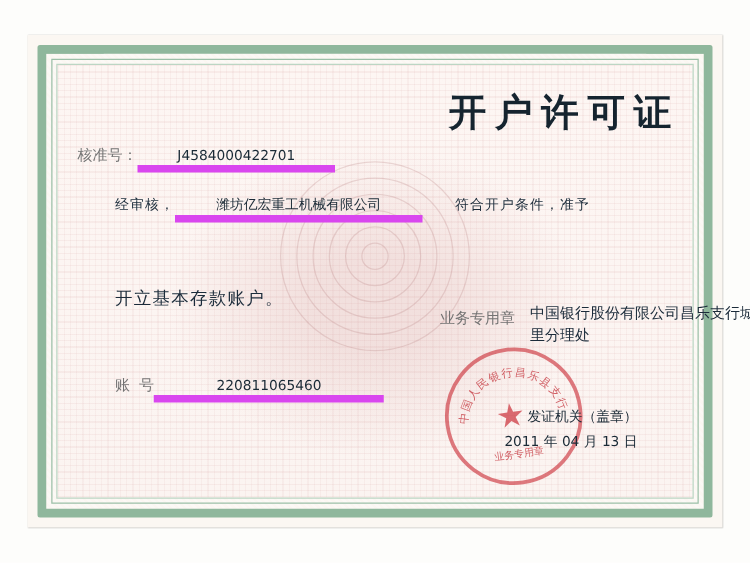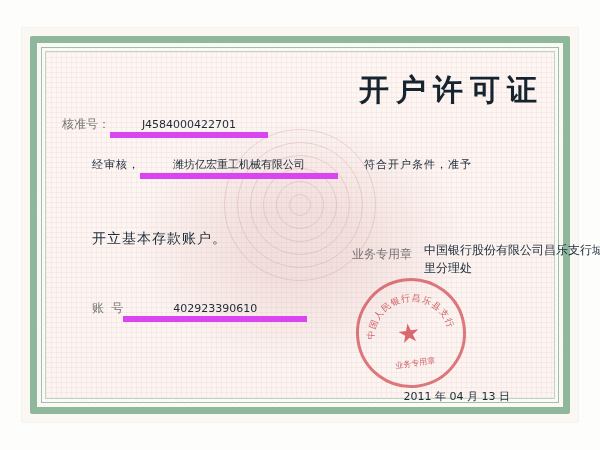--- a/index.html
+++ b/index.html
@@ -174,21 +174,20 @@
     left: 0; right: 0; bottom: 16px;
     text-align: center;
     font-size: 8px;
     color: rgba(190,30,40,.85);
   }
   .date-row {
     position: absolute;
     right: 34px; top: 286px;
     font-size: 11px;
     color: #1a2a36;
-    margin-top: 43px;
   }
   .issuer {
     position: absolute;
     right: 34px; top: 266px;
     font-size: 11px;
     color: #1a2a36;
   }
 </style>
 </head>
 <body>
@@ -232,36 +231,37 @@
     <div class="line2">开立基本存款账户。</div>
 
 
     <div class="row" style="left:296px; top:186px;">
       <span class="lbl">业务专用章</span>
     </div>
     <div class="row" style="left:368px; top:182px;">中国银行股份有限公司昌乐支行城</div>
     <div class="row" style="left:368px; top:200px;">里分理处</div>
 
     <div class="row" style="left:36px; top:240px;">
-      <span class="lbl">账  号</span><span class="val ul" style="min-width:176px;">402923390610</span>
+      <span class="lbl">账  号</span><span class="val ul" style="min-width:176px;">220811065460</span>
     </div>
 
     <div class="seal">
       <svg class="arc" viewBox="0 0 104 104">
         <defs>
           <path id="arcpath" d="M 14,58 A 38,38 0 0 1 90,58"></path>
         </defs>
         <text class="seal-text">
           <textPath href="#arcpath" startOffset="50%" text-anchor="middle">中国人民银行昌乐县支行</textPath>
         </text>
       </svg>
       <div class="star">★</div>
       <div class="seal-sub">业务专用章</div>
     </div>
 
+    <div class="issuer">发证机关（盖章）</div>
     <div class="date-row">
       <span>2011</span>
       <span>年</span>
       <span>04</span>
       <span>月</span>
       <span>13</span>
       <span>日</span>
     </div>
 
   </div>

